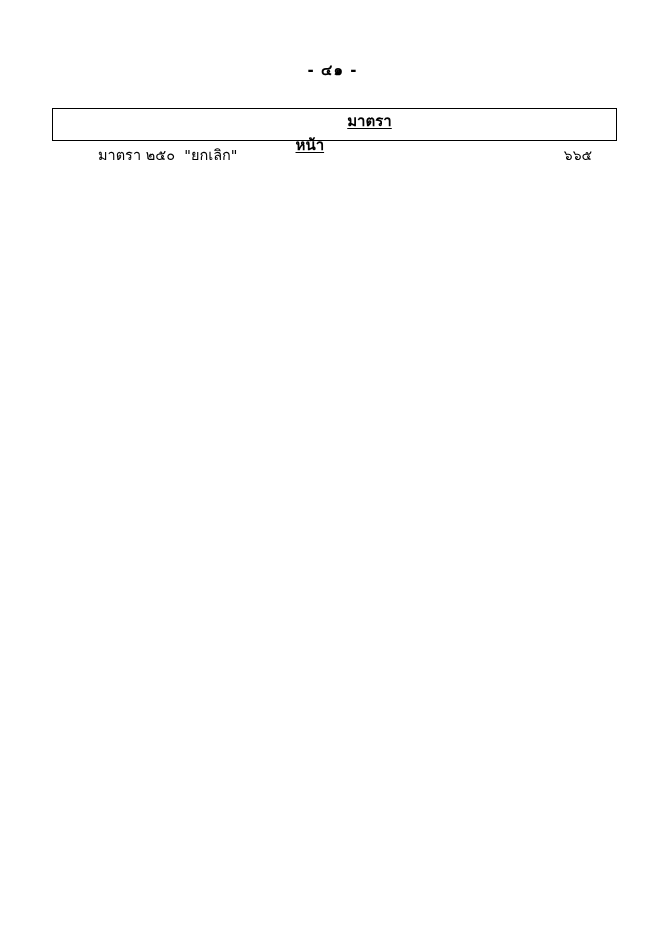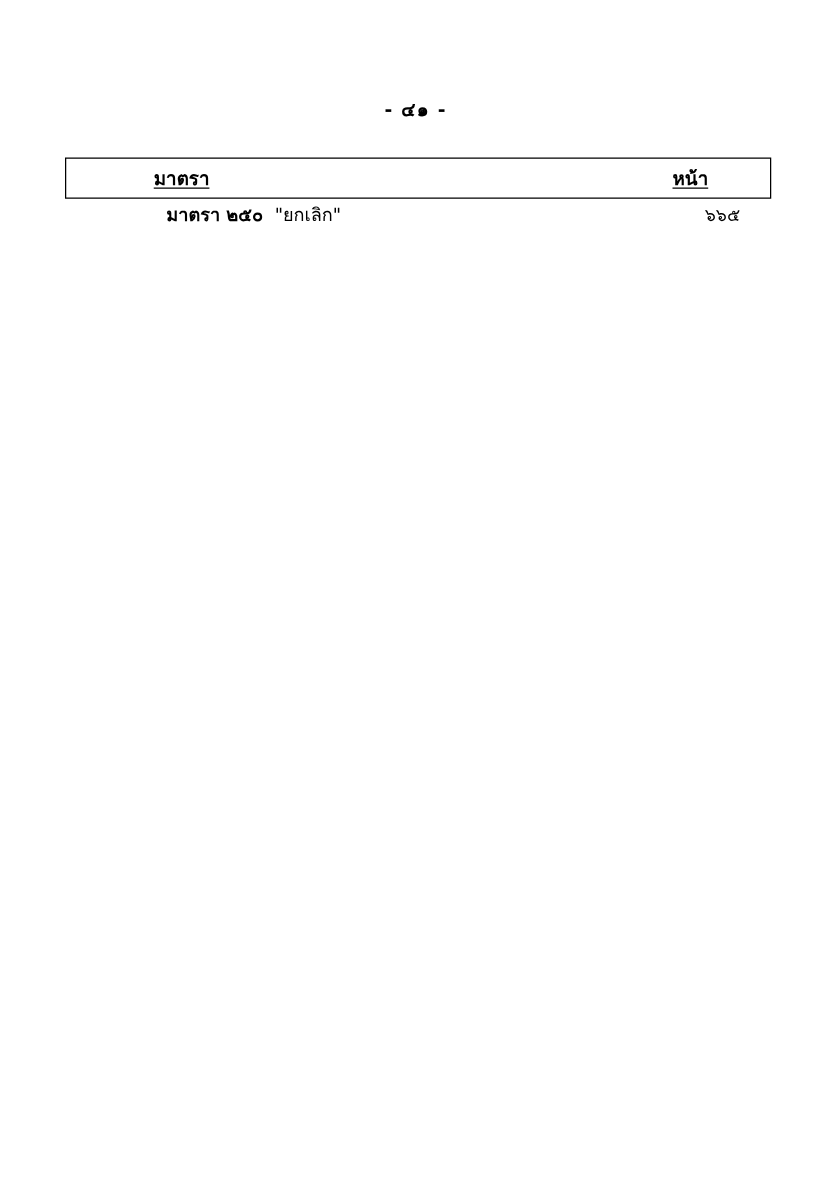--- a/index.html
+++ b/index.html
@@ -21,38 +21,39 @@
     height: 945px;
     box-sizing: border-box;
     padding: 0;
     position: relative;
   }
 
   
   .folio {
     text-align: center;
     font-size: 15px;
-    margin-top: 76px;
+    margin-top: 58px;
     letter-spacing: 1px;
     font-weight: 600;
   }
 
   
   .toc {
     margin: 26px 52px 0 52px;
     width: 565px;
   }
 
   
   .toc-head {
     border: 1.6px solid #000;
     height: 33px;
     display: flex;
     align-items: center;
     box-sizing: border-box;
+    flex-direction: column;
   }
   .toc-head .col-section {
     flex: 1 1 auto;
     padding-left: 70px;
   }
   .toc-head .col-page {
     width: 78px;
     text-align: left;
     flex: 0 0 auto;
   }
@@ -79,21 +80,21 @@
   }
   .row .page {
     width: 78px;
     flex: 0 0 auto;
     text-align: center;
     font-size: 14px;
     line-height: 29px;
   }
   .lvl-section { padding-left: 46px; }
 
-  .sec-no { font-weight: 700; margin-left: 35px; }
+  .sec-no { font-weight: 400; }
   .sec-title { font-weight: 400; }
 </style>
 </head>
 <body>
 
 <div class="page">
 
   <div class="folio">- ๔๑ -</div>
 
   <div class="toc">

